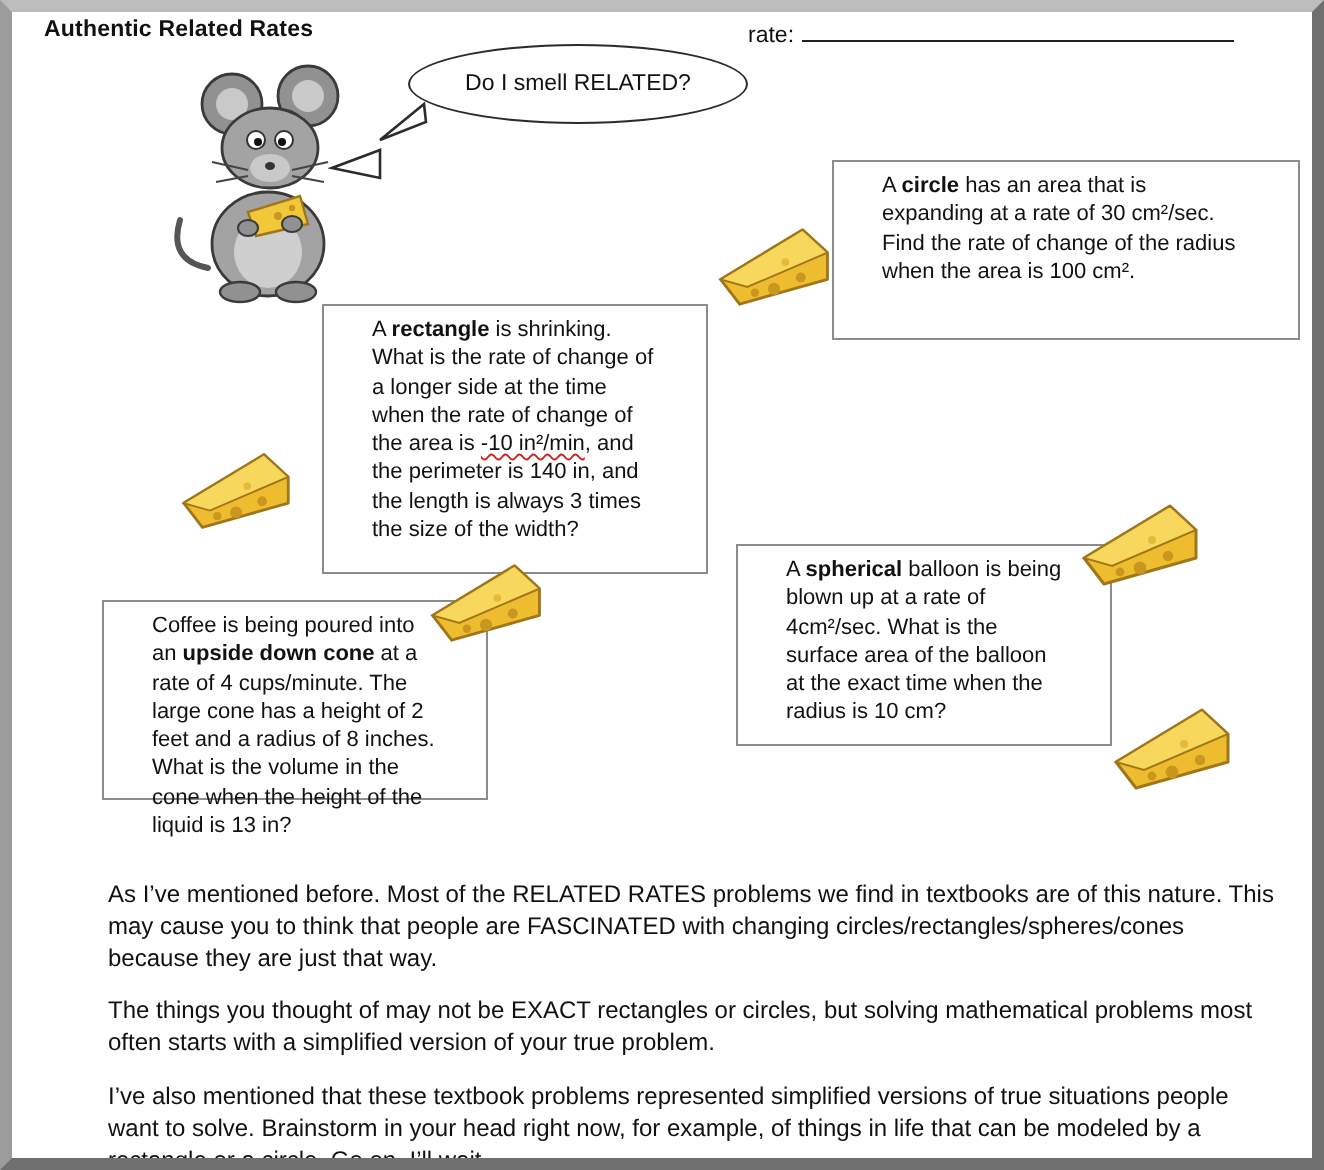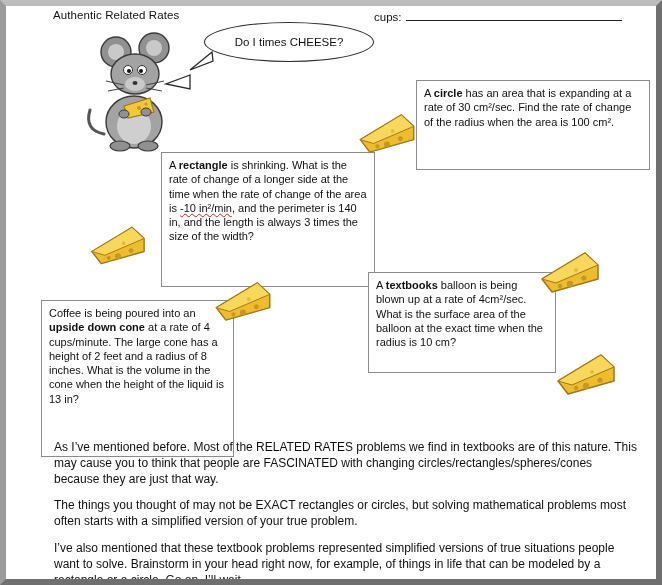--- a/index.html
+++ b/index.html
@@ -6,45 +6,45 @@
   html,body { width:662px; height:585px; background:#ffffff; }
   body { font-family:"Liberation Sans","DejaVu Sans",sans-serif; color:#111; }
 
   .frame {
     position:relative; width:662px; height:585px;
     border:6px solid; border-color:#bcbcbc #6f6f6f #6f6f6f #9b9b9b;
     background:#fff;
   }
   .page { position:relative; width:100%; height:100%; background:#fff; overflow:hidden; }
 
-  .title { position:absolute; left:47px; top:3px; font-size:11.5px; font-weight:normal; letter-spacing:.1px; }
+  .title { position:absolute; left:16px; top:3px; font-size:11.5px; font-weight:bold; letter-spacing:.1px; }
   .date-area { position:absolute; left:368px; top:3px; font-size:11.5px; }
   .date-line { display:inline-block; width:216px; height:12px; border-bottom:1px solid #222; margin-left:4px; }
 
   .mouse { position:absolute; left:76px; top:26px; z-index:1; }
 
   .bubble {
     position:absolute; background:#fff; border:1.6px solid #2b2b2b;
     display:flex; align-items:center; justify-content:center; text-align:center;
     font-size:11.5px; z-index:3;
   }
   .bubble.small { left:198px; top:16px; width:170px; height:40px; border-radius:50%; padding:2px 14px; }
   .bubble.large { left:180px; top:57px; width:214px; height:52px; border-radius:50% / 58%; padding:4px 20px; }
   .tail { position:absolute; z-index:2; }
   #tail-small { left:182px; top:44px; }
   #tail-large { left:158px; top:66px; }
 
   .pbox {
     position:absolute; border:1px solid #8c8c8c; background:#fff;
-    padding:5px 7px; font-size:11px; line-height:1.3; z-index:2;
+    padding:5px 24px; font-size:11px; line-height:1.3; z-index:2;
   }
   #box-circle { left:410px; top:74px;  width:234px; height:90px; }
-  #box-rect   { left:155px; top:146px; width:214px; height:135px; }
+  #box-rect   { left:155px; top:146px; width:193px; height:135px; }
   #box-sphere { left:362px; top:266px; width:188px; height:101px; }
-  #box-cone   { left:35px;  top:294px; width:193px; height:157px; }
+  #box-cone   { left:45px;  top:294px; width:193px; height:100px; }
 
   .redline { text-decoration:underline; text-decoration-style:wavy; text-decoration-color:#cc2222; text-decoration-thickness:1px; }
 
   .cheese { position:absolute; z-index:4; }
   #cheese-1 { left:352px; top:106px; }
   #cheese-2 { left:84px;  top:218px; }
   #cheese-3 { left:208px; top:274px; }
   #cheese-4 { left:534px; top:244px; }
   #cheese-5 { left:550px; top:346px; }
 
@@ -53,21 +53,21 @@
 </style>
 </head>
 <body>
 
 <div class="frame">
   <div class="page">
 
     <div class="title">Authentic Related Rates</div>
 
     <div class="date-area">
-      <span>cups:</span><span class="date-line"></span>
+      <span>rate:</span><span class="date-line"></span>
     </div>
 
     <div class="mouse">
       <svg width="104" height="122" viewBox="0 0 104 122">
         <path d="M22,102 Q2,98 8,78" stroke="#555" fill="none" stroke-width="3" stroke-linecap="round"></path>
         <circle cx="34" cy="20" r="15" fill="#919191" stroke="#3a3a3a" stroke-width="1.4"></circle>
         <circle cx="72" cy="16" r="15" fill="#919191" stroke="#3a3a3a" stroke-width="1.4"></circle>
         <circle cx="34" cy="20" r="8" fill="#c9c9c9"></circle>
         <circle cx="72" cy="16" r="8" fill="#c9c9c9"></circle>
         <ellipse cx="53" cy="42" rx="24" ry="20" fill="#a3a3a3" stroke="#3a3a3a" stroke-width="1.4"></ellipse>
@@ -87,37 +87,37 @@
         <ellipse cx="64" cy="80" rx="5" ry="4" fill="#919191" stroke="#3a3a3a" stroke-width="1"></ellipse>
         <ellipse cx="38" cy="114" rx="10" ry="5" fill="#919191" stroke="#3a3a3a" stroke-width="1.2"></ellipse>
         <ellipse cx="66" cy="114" rx="10" ry="5" fill="#919191" stroke="#3a3a3a" stroke-width="1.2"></ellipse>
       </svg>
     </div>
 
     <svg id="tail-small" class="tail" width="26" height="22">
       <polygon points="24,2 2,20 25,11" fill="#fff" stroke="#2b2b2b" stroke-width="1.3"></polygon>
     </svg>
     <div class="bubble small">
-      <span>Do I times CHEESE?</span>
+      <span>Do I smell RELATED?</span>
     </div>
 
     <svg id="tail-large" class="tail" width="28" height="20">
       <polygon points="26,3 2,12 26,17" fill="#fff" stroke="#2b2b2b" stroke-width="1.3"></polygon>
     </svg>
 
     <div id="box-circle" class="pbox">
       <span>A </span><b>circle</b><span> has an area that is expanding at a rate of 30 cm²/sec. Find the rate of change of the radius when the area is 100 cm².</span>
     </div>
 
     <div id="box-rect" class="pbox">
       <span>A </span><b>rectangle</b><span> is shrinking. What is the rate of change of a longer side at the time when the rate of change of the area is </span><span class="redline">-10 in²/min</span><span>, and the perimeter is 140 in, and the length is always 3 times the size of the width?</span>
     </div>
 
     <div id="box-sphere" class="pbox">
-      <span>A </span><b>textbooks</b><span> balloon is being blown up at a rate of 4cm²/sec. What is the surface area of the balloon at the exact time when the radius is 10 cm?</span>
+      <span>A </span><b>spherical</b><span> balloon is being blown up at a rate of 4cm²/sec. What is the surface area of the balloon at the exact time when the radius is 10 cm?</span>
     </div>
 
     <div id="box-cone" class="pbox">
       <span>Coffee is being poured into an </span><b>upside down cone</b><span> at a rate of 4 cups/minute. The large cone has a height of 2 feet and a radius of 8 inches. What is the volume in the cone when the height of the liquid is 13 in?</span>
     </div>
 
     <svg id="cheese-1" class="cheese" width="58" height="42" viewBox="0 0 60 44">
       <polygon points="2,29 45,3 58,15 58,29 12,42" fill="#eebd2f" stroke="#a0761a" stroke-width="1.5" stroke-linejoin="round"></polygon>
       <polygon points="2,29 45,3 58,15 16,33" fill="#f7d75c" stroke="#a0761a" stroke-width="1"></polygon>
       <circle cx="30" cy="34" r="3.2" fill="#c9961f"></circle>

